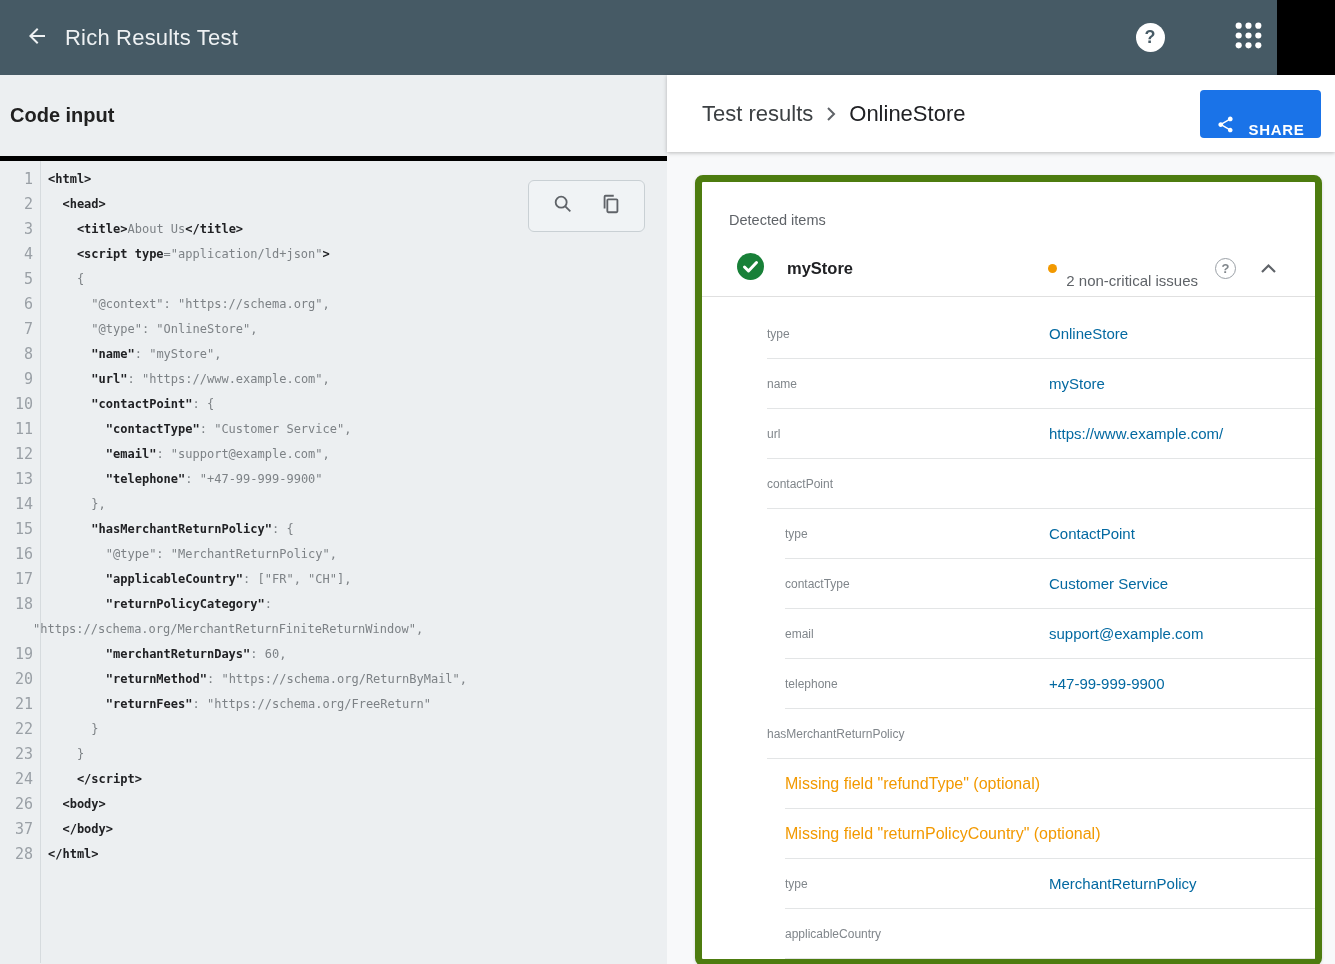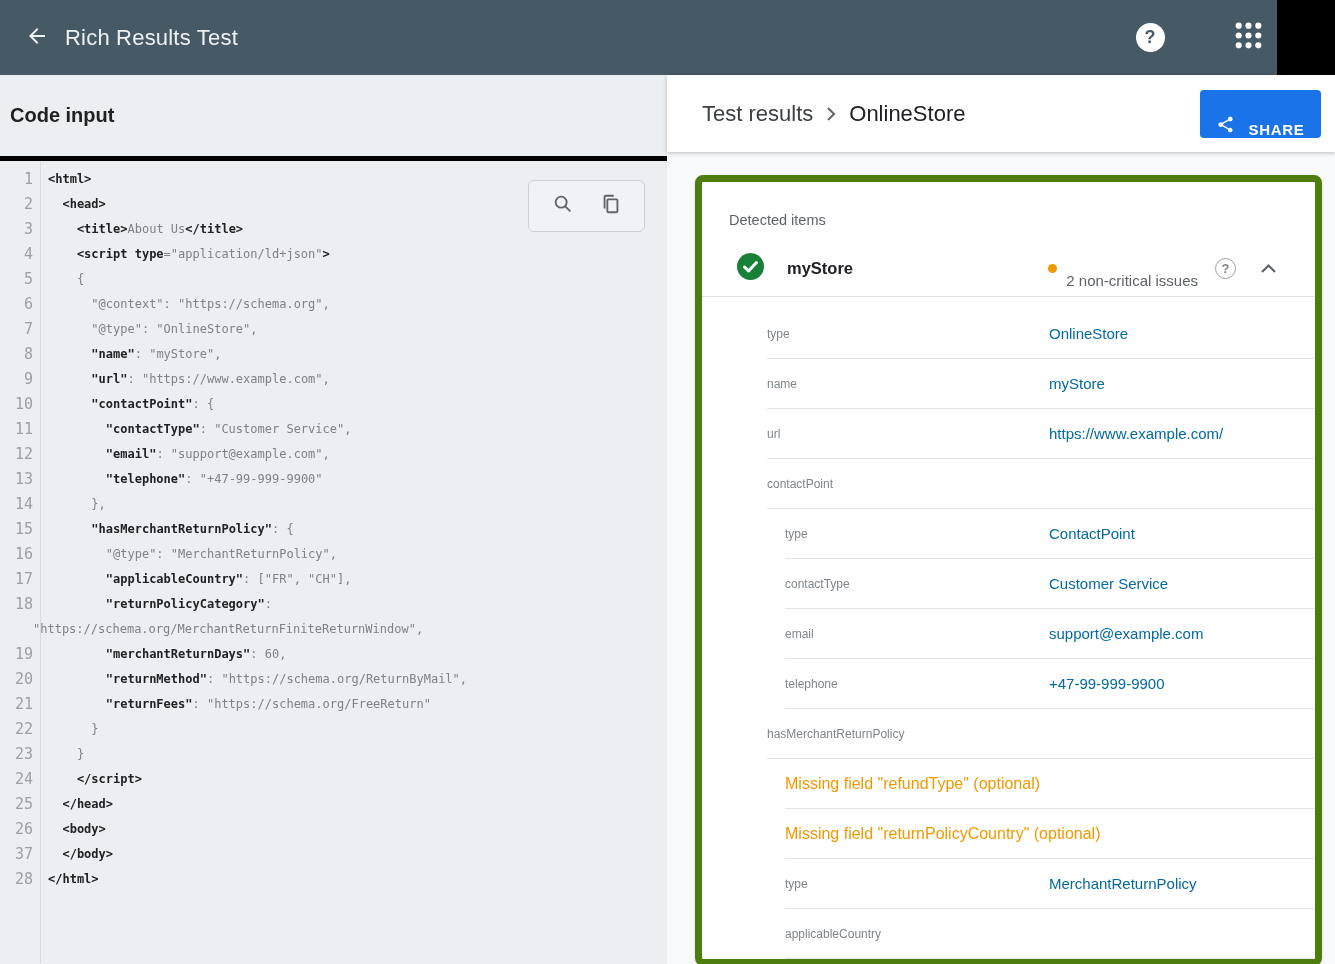--- a/index.html
+++ b/index.html
@@ -214,24 +214,20 @@
             <span class="ln">22</span>
             <span class="code-content"><span class="cg">      }</span></span>
           </div>
           <div class="code-line">
             <span class="ln">23</span>
             <span class="code-content"><span class="cg">    }</span></span>
           </div>
           <div class="code-line">
             <span class="ln">24</span>
             <span class="code-content"><span class="cb">    &lt;/script&gt;</span></span>
-          </div>
-          <div class="code-line">
-            <span class="ln">25</span>
-            <span class="code-content"><span class="cb">  &lt;/head&gt;</span></span>
           </div>
           <div class="code-line">
             <span class="ln">26</span>
             <span class="code-content"><span class="cb">  &lt;body&gt;</span></span>
           </div>
           <div class="code-line">
             <span class="ln">37</span>
             <span class="code-content"><span class="cb">  &lt;/body&gt;</span></span>
           </div>
           <div class="code-line">

